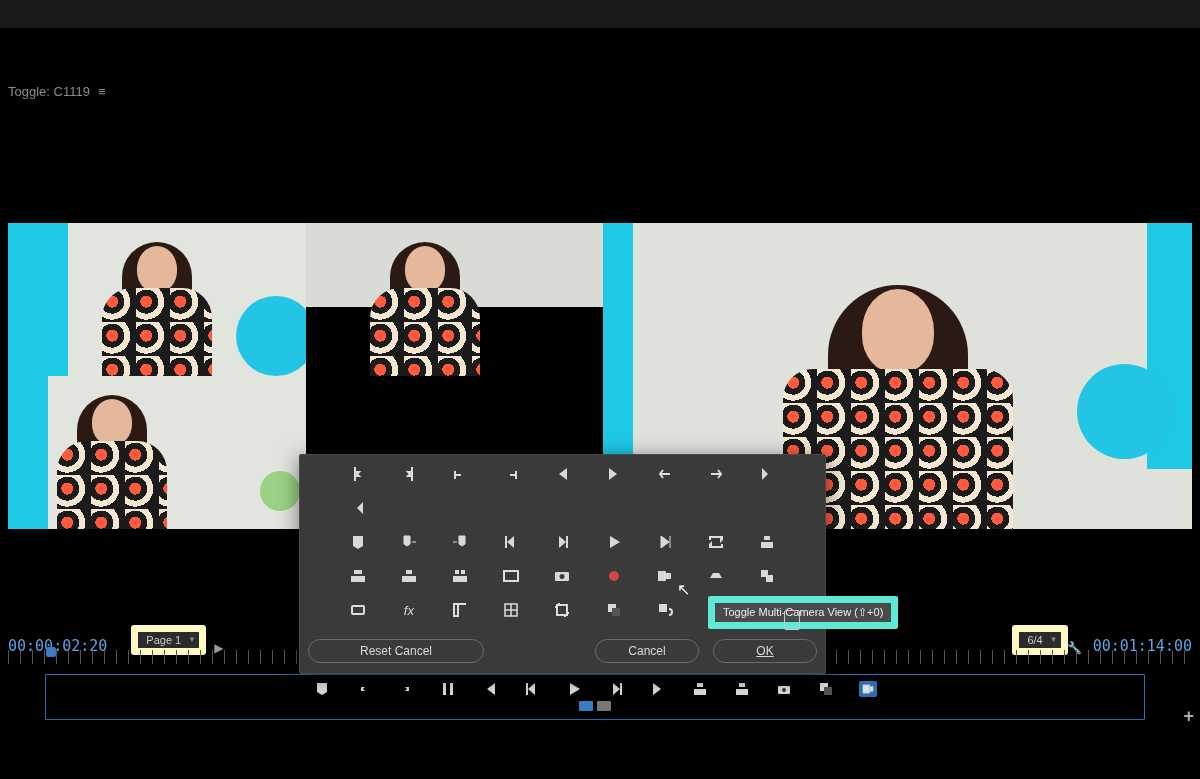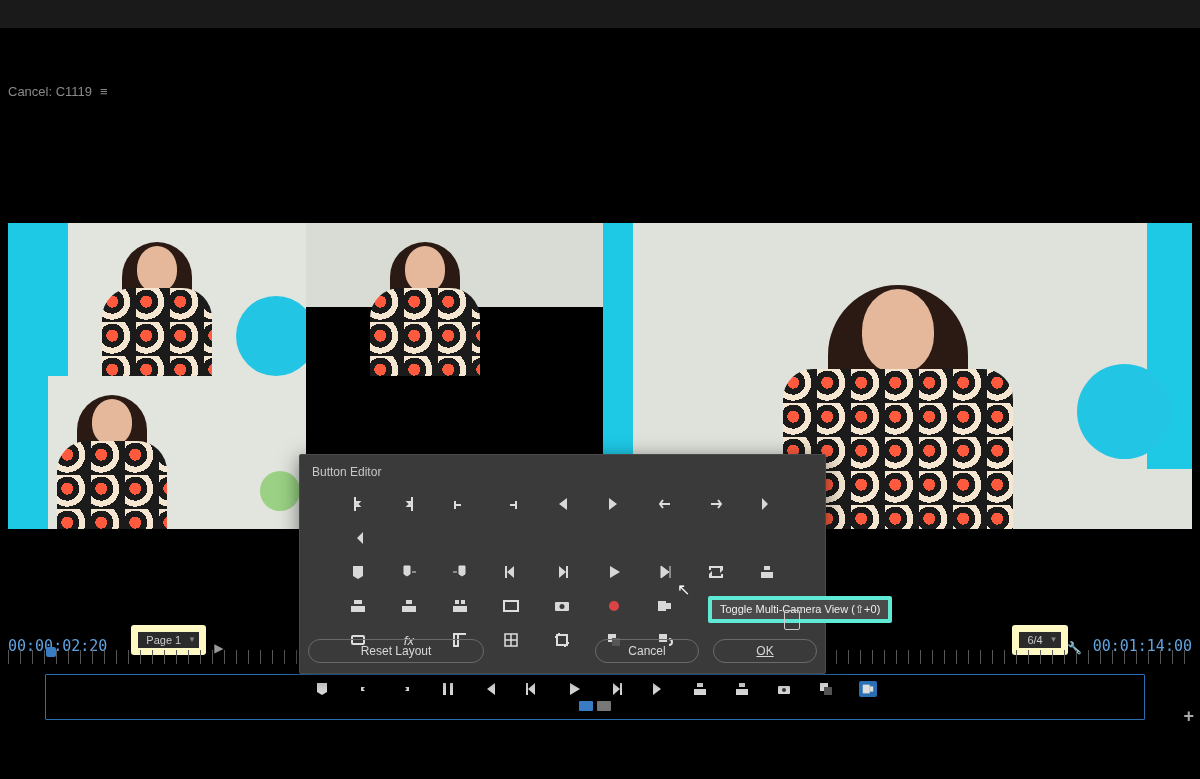--- a/index.html
+++ b/index.html
@@ -72,31 +72,31 @@
 .be-btn{display:flex;align-items:center;justify-content:center;color:#d8d8d8;cursor:pointer;font-size:16px;}
 .be-btn svg{width:18px;height:18px;fill:currentColor;}
 .be-btn.rec svg circle{fill:#d94545;}
 .be-empty{}
 .be-footer{position:absolute;left:0;right:0;bottom:10px;display:flex;gap:14px;padding:0 8px;}
 .pill{flex:0 0 auto;border:1px solid #6a6a6a;border-radius:14px;padding:4px 0;color:#d8d8d8;text-align:center;cursor:pointer;font-size:12px;}
 .pill.reset{width:176px;}
 .pill.cancel{width:104px;margin-left:auto;}
 .pill.ok{width:104px;text-decoration:underline;}
 
-.tooltip{position:absolute;left:708px;top:596px;background:#4a4a4a;border:4px solid #5eead4;padding:3px 8px;font-size:11px;color:#eee;border-radius:2px;white-space:nowrap;}
+.tooltip{position:absolute;left:708px;top:596px;background:#4a4a4a;border:7px solid #5eead4;padding:3px 8px;font-size:11px;color:#eee;border-radius:2px;white-space:nowrap;}
 .cursor{position:absolute;left:677px;top:580px;font-size:16px;color:#fff;pointer-events:none;}
 .drag-ghost{position:absolute;left:784px;top:610px;width:16px;height:20px;border:1px solid #ccc;border-radius:2px;}
 </style>
 </head>
 <body>
 
 <div class="topbar"></div>
 
 <div class="panel-title">
-  <span>Cancel: C1119</span>
+  <span>Toggle: C1119</span>
   <span class="hamburger">≡</span>
 </div>
 
 <div class="viewer">
   <div class="multicam-grid">
     <div class="cam active">
       <div class="scene scene-1">
           <div class="person">
             <div class="hair"></div>
             <div class="head"></div>
@@ -233,21 +233,20 @@
       </span>
   </div>
   <div class="mini-below">
     <div class="chip"></div>
       <div class="chip grey"></div>
   </div>
 </div>
 <div class="plus">+</div>
 
 <div class="button-editor">
-  <div class="title">Button Editor</div>
   <div class="be-grid">
 
     <div class="be-btn">
         <svg viewBox="0 0 18 18">
           <path d="M6 2v14M6 7h4l-2 2 2 2H6" stroke="#ddd" fill="none" stroke-width="2"></path>
         </svg>
       </div>
     <div class="be-btn">
         <svg viewBox="0 0 18 18">
           <path d="M12 2v14M12 7H8l2 2-2 2h4" stroke="#ddd" fill="none" stroke-width="2"></path>
@@ -427,21 +426,21 @@
         </svg>
       </div>
     <div class="be-empty"></div>
     <div class="be-btn" style="grid-column:9;grid-row:1">
         <svg viewBox="0 0 18 18">
           <path d="M12 3v12M4 3l6 6-6 6z"></path>
         </svg>
       </div>
   </div>
   <div class="be-footer">
-    <div class="pill reset">Reset Layout</div>
+    <div class="pill reset">Reset Cancel</div>
     <div class="pill cancel">Cancel</div>
     <div class="pill ok">OK</div>
   </div>
 </div>
 
 <div class="tooltip">Toggle Multi-Camera View (⇧+0)</div>
 <div class="cursor">↖</div>
 <div class="drag-ghost"></div>
 
 </body></html>

